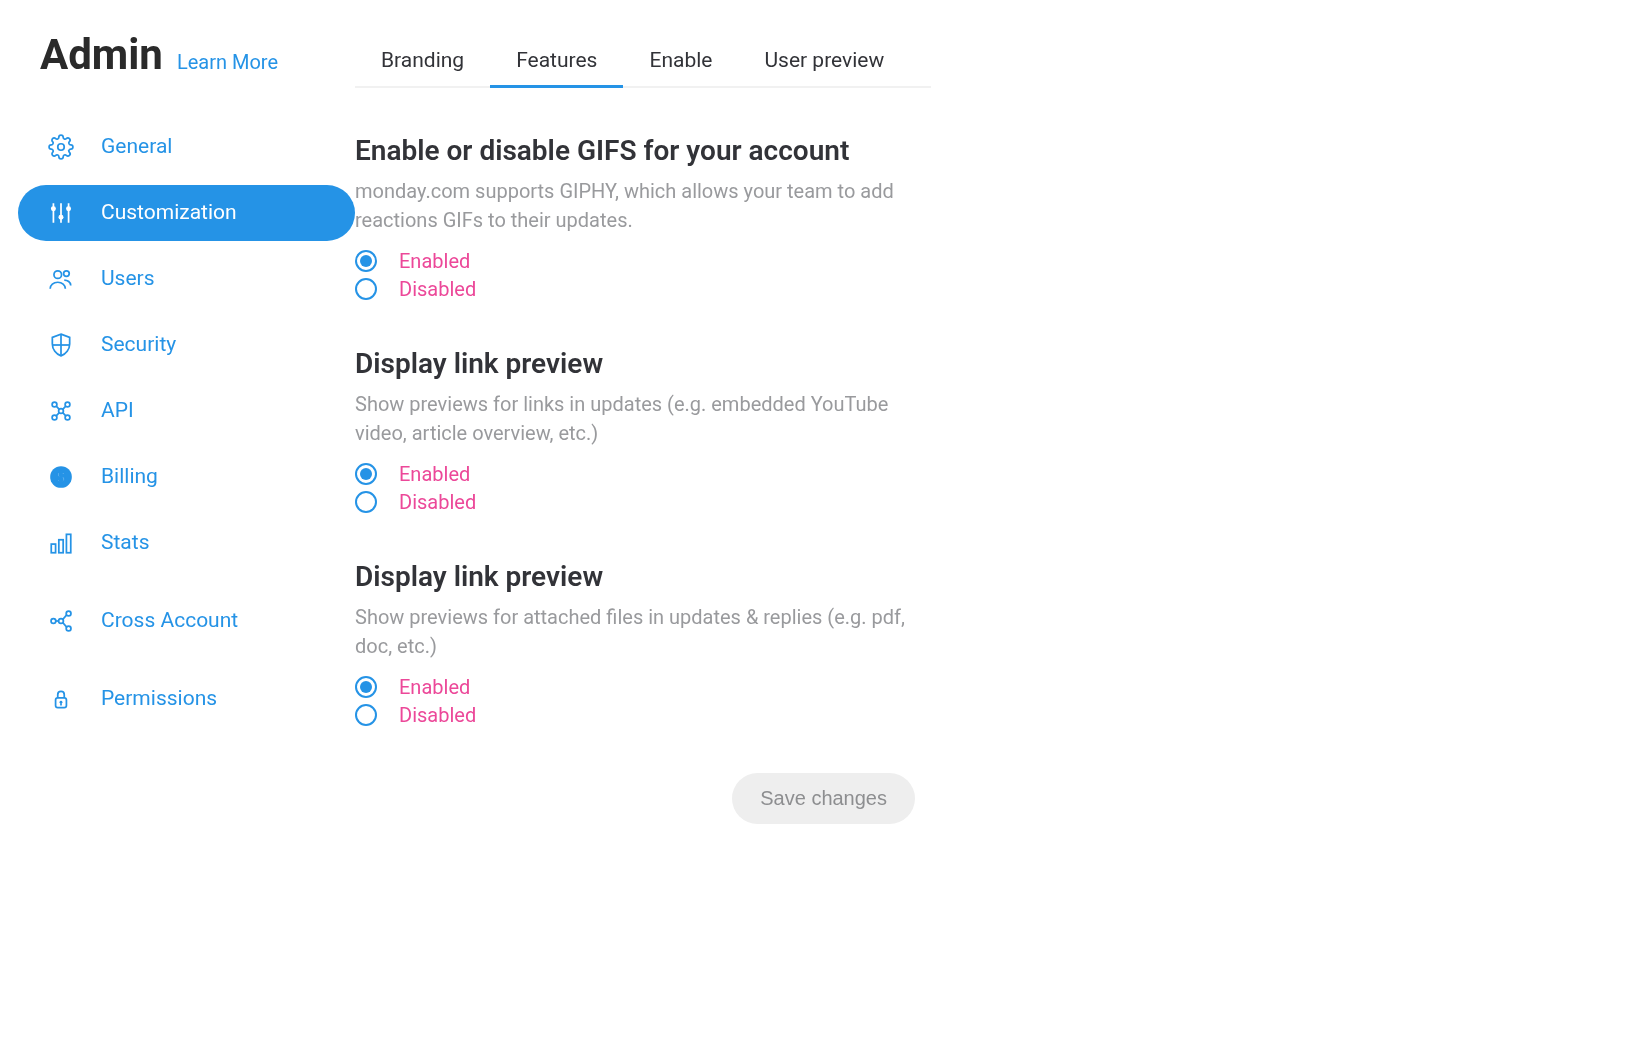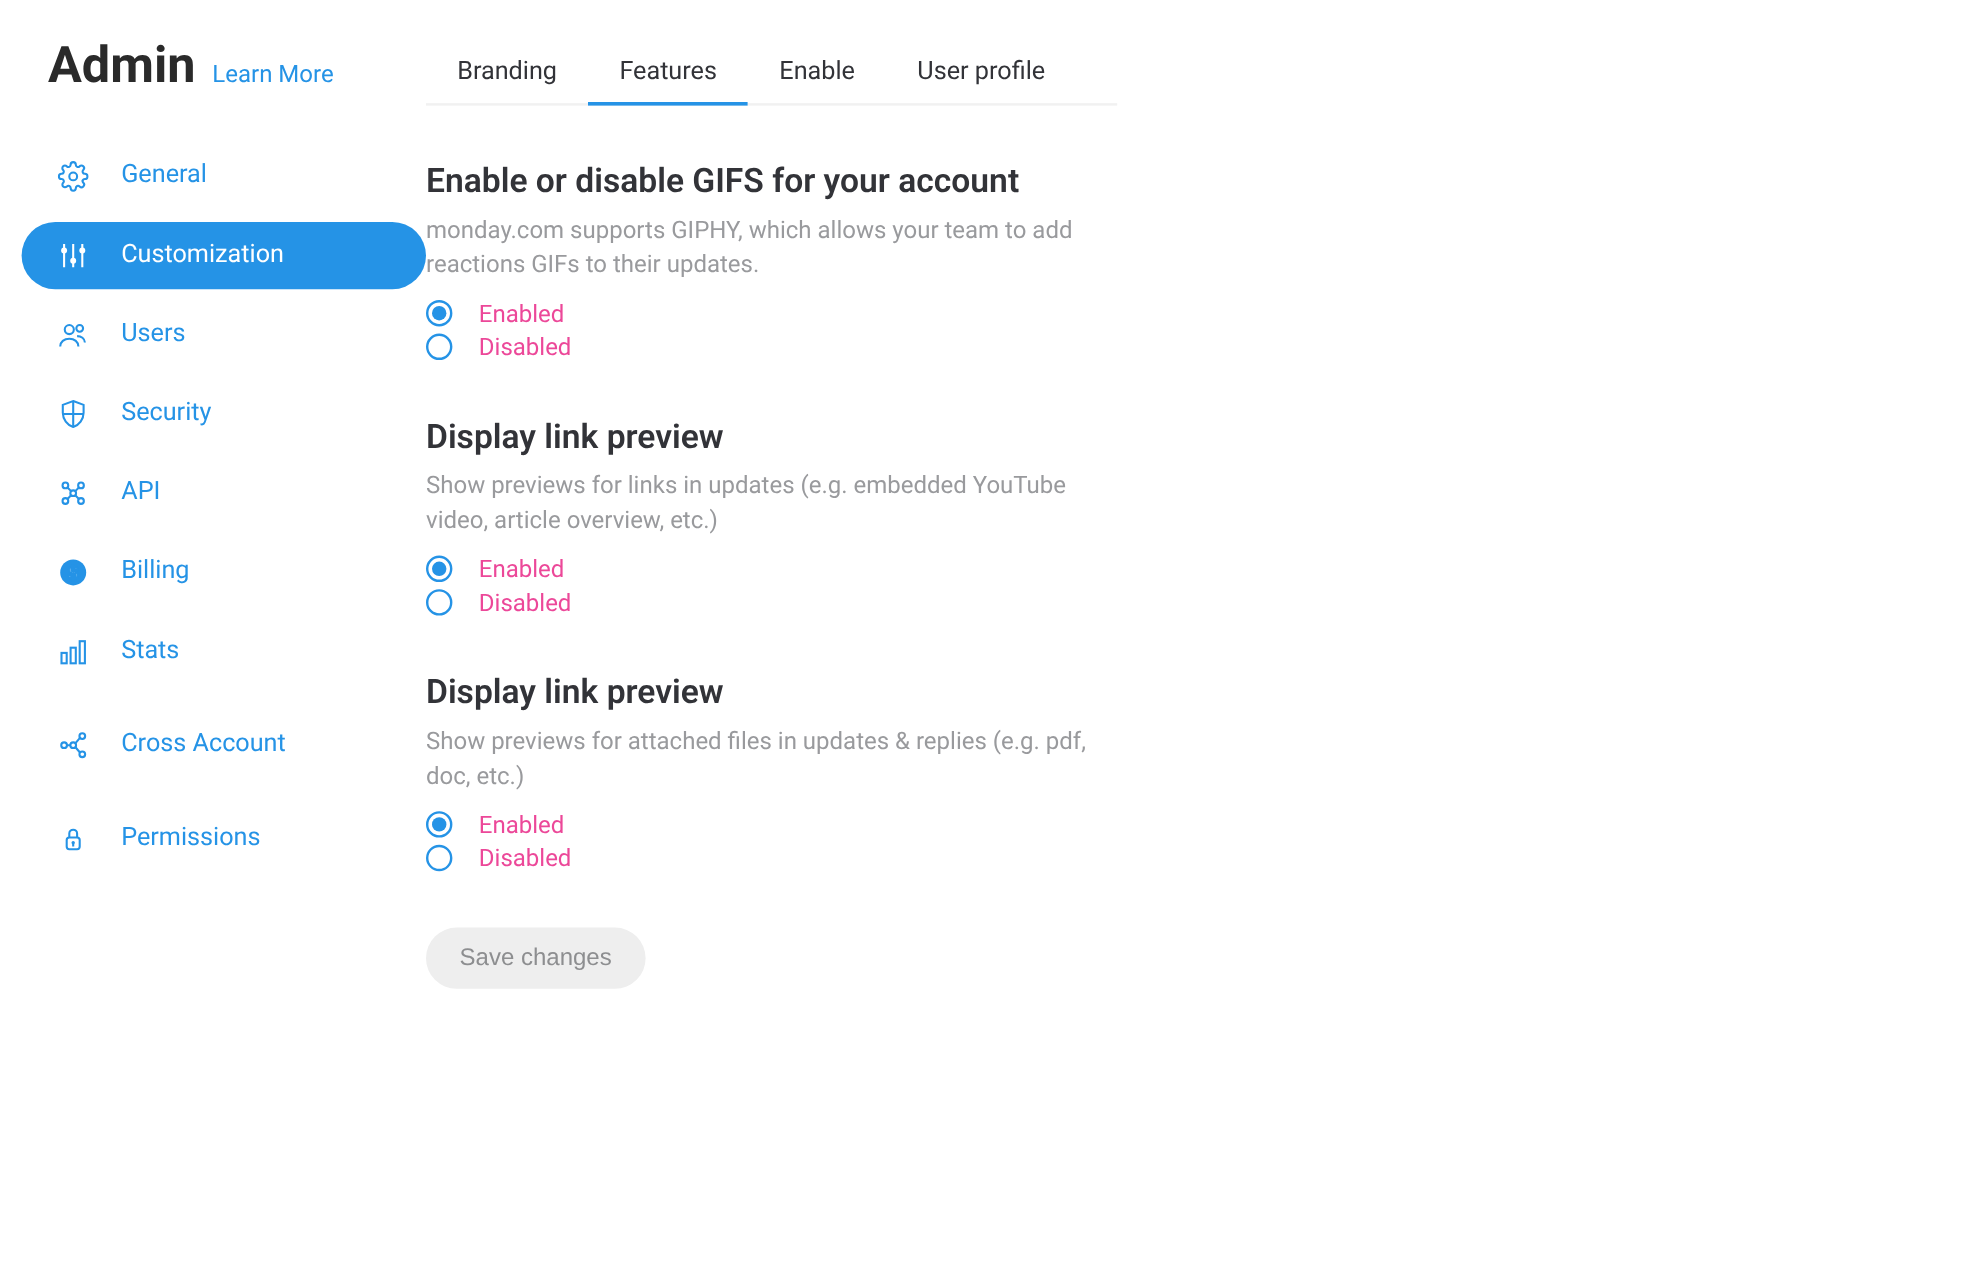--- a/index.html
+++ b/index.html
@@ -137,20 +137,21 @@
       flex-shrink: 0;
     }
     .radio.checked::after {
       content: "";
       width: 12px; height: 12px;
       background: #2593e6;
       border-radius: 50%;
     }
     .save-row {
       display: flex;
+      justify-content: flex-end;
       width: 560px;
       margin-top: 18px;
     }
     .save-button {
       background: #eeeeee;
       color: #8d8e90;
       border: none;
       border-radius: 28px;
       padding: 14px 28px;
       font-size: 20px;
@@ -271,21 +272,21 @@
           <span class="label">Permissions</span>
         </div>
       </nav>
   </div>
 
   <div class="right">
     <div class="tabs" id="tabs">
         <div class="tab">Branding</div>
         <div class="tab active">Features</div>
         <div class="tab">Enable</div>
-        <div class="tab">User profile</div>
+        <div class="tab">User preview</div>
       </div>
     <div class="settings" id="settings">
         <div class="setting-block">
           <div class="setting-title">Enable or disable GIFS for your account</div>
           <div class="setting-desc">monday.com supports GIPHY, which allows your team to add reactions GIFs to their updates.</div>
           <div class="radio-row">
             <span class="radio checked"></span>
             <span>Enabled</span>
           </div>
           <div class="radio-row">

